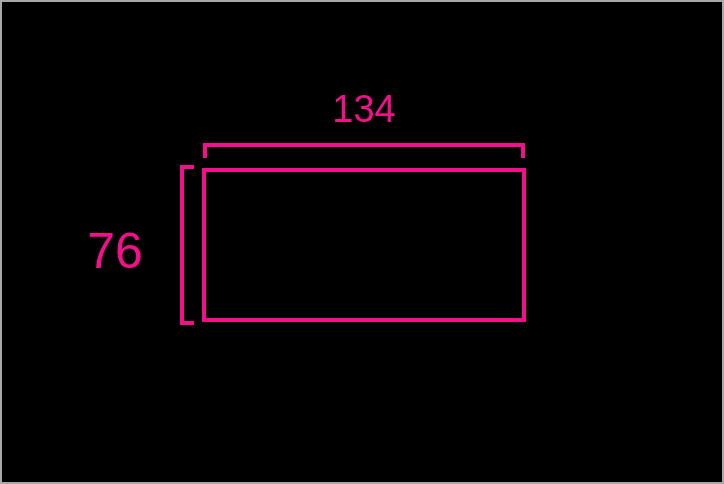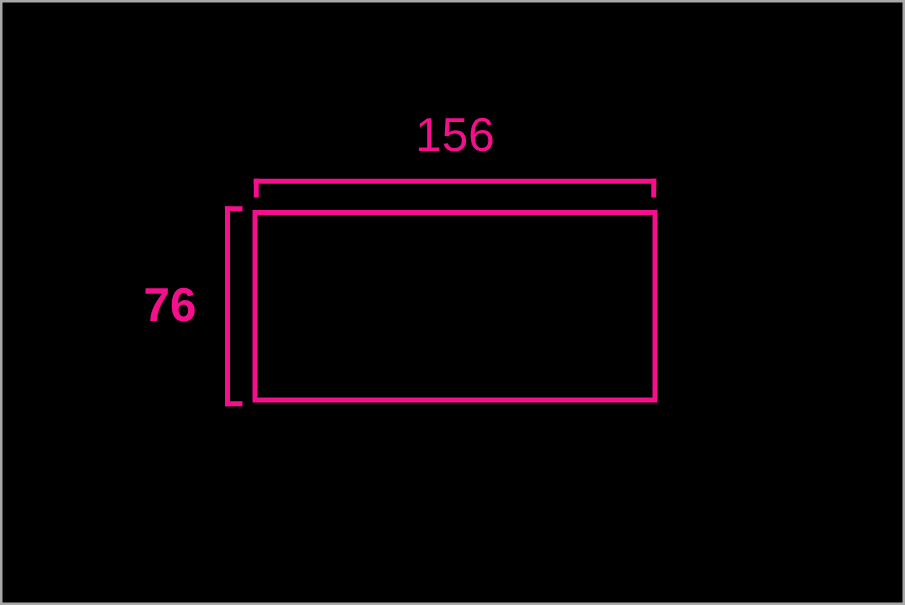--- a/index.html
+++ b/index.html
@@ -145,39 +145,39 @@
     left: 0;
     width: 14px;
     height: 4px;
     background: #f50f8c;
   }
   .dim-height .tick.top    { top: 0; }
   .dim-height .tick.bottom { bottom: 0; }
 
   .dim-height-label {
     position: absolute;
-    left: 97px;
+    left: 76px;
     top: 224px;
     width: 74px;
     text-align: center;
     font-family: "Liberation Sans", sans-serif;
-    font-size: 38px;
-    font-weight: bold;
+    font-size: 50px;
+    font-weight: normal;
     color: #f50f8c;
     line-height: 1;
     z-index: 7;
     user-select: none;
   }
 </style>
 </head>
 <body>
 
 <div class="canvas">
 
-  <div class="dim-width-label">156</div>
+  <div class="dim-width-label">134</div>
 
   <div class="dim-width">
     <div class="bar"></div>
     <div class="tick left"></div>
     <div class="tick right"></div>
   </div>
 
   <div class="dim-height-label">76</div>
 
   <div class="dim-height">

